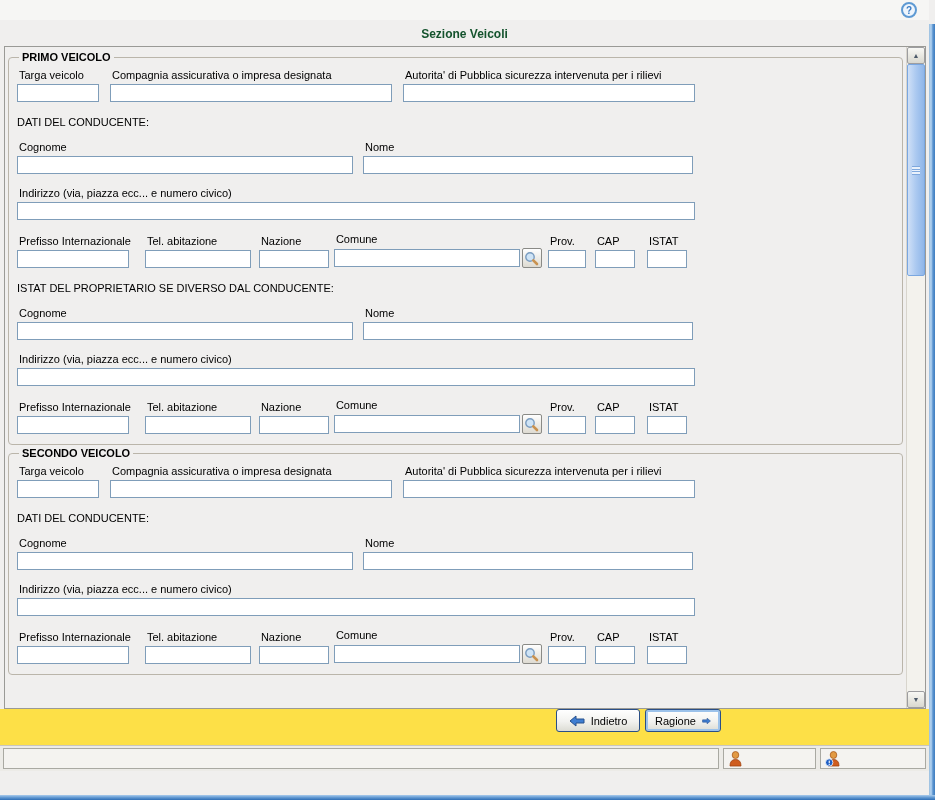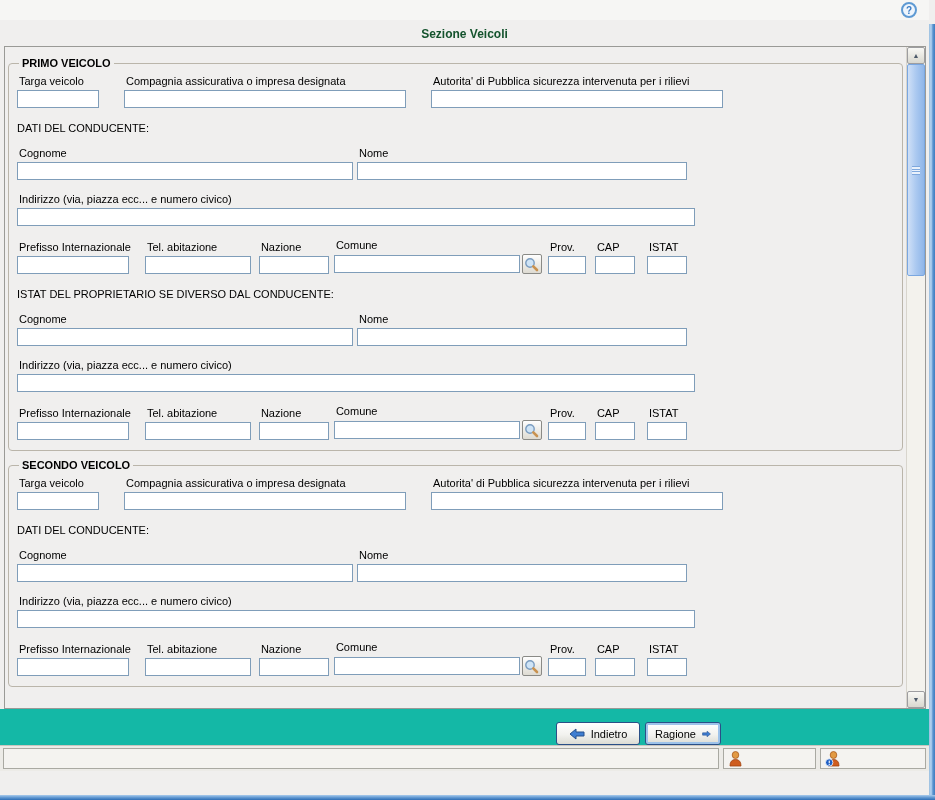--- a/index.html
+++ b/index.html
@@ -30,25 +30,25 @@
   
   .toolbar { height: 20px; background: #f6f6f4; display: flex; justify-content: flex-end; align-items: center; padding-right: 12px; }
   .help-btn { width: 16px; height: 16px; border-radius: 50%; border: 2px solid #5e9ad3; background: #eef5fc; color: #3a7cc4; font-weight: bold; font-size: 10px; display: flex; align-items: center; justify-content: center; }
   .heading-row { height: 26px; text-align: center; padding-top: 7px; }
   .page-title { font-weight: bold; font-size: 12px; color: #14532d; }
 
   
   .scroll-panel { margin: 0 3px 0 4px; height: 663px; border: 1px solid #9a9a96; background: #f0efee; display: flex; overflow: hidden; }
   .form-area { flex: 1; overflow: hidden; padding: 2px 3px; }
 
-  fieldset { border: 1px solid #bab5aa; border-radius: 4px; padding: 2px 8px 10px 8px; margin-top: 8px; }
+  fieldset { border: 1px solid #bab5aa; border-radius: 4px; padding: 2px 8px 10px 8px; margin-top: 2px; }
   legend { font-weight: bold; font-size: 11px; padding: 0 3px; margin-left: 2px; }
 
   .row { display: flex; align-items: flex-end; margin-top: 13px; }
-  .gap11 { gap: 25px; } .gap12 { gap: 4px; }
+  .gap11 { gap: 11px; } .gap12 { gap: 10px; }
   .field { display: flex; flex-direction: column; }
   .field .flabel { margin-bottom: 3px; white-space: nowrap; font-size: 11px; padding-left: 2px; }
   .tb { height: 18px; border: 1px solid #7f9db9; background: #fff; font-size: 11px; padding: 0 3px; font-family: "Liberation Sans", sans-serif; }
   .sec-header { margin-top: 14px; font-size: 11px; }
 
   .w-targa{width:82px}.w-comp{width:282px}.w-aut{width:292px}
   .w-cognome{width:336px}.w-nome{width:330px}.w-full{width:678px}
   .w-pref{width:112px}.w-tel{width:106px}.w-naz{width:70px}.w-com{width:186px}
   .w-prov{width:38px}.w-cap{width:40px}.w-istat{width:40px}
   .ml14{margin-left:14px}.ml12{margin-left:12px}.ml9{margin-left:9px}.ml8{margin-left:8px}.ml6{margin-left:6px}.ml5{margin-left:5px}
@@ -57,21 +57,21 @@
   .lookup-btn { width: 20px; height: 20px; margin-left: 2px; border: 1px solid #8a8a86; border-radius: 2px; background: linear-gradient(180deg,#fefefe,#dedbd2); display: flex; align-items: center; justify-content: center; padding: 0; }
 
   
   .scrollbar { width: 19px; flex: 0 0 19px; background: #f3f2ed; border-left: 1px solid #d8d5cd; display: flex; flex-direction: column; }
   .sb-btn { height: 17px; border: 1px solid #9d9da0; border-radius: 2px; background: linear-gradient(180deg,#f8f8f5,#d9d8cf); display: flex; align-items: center; justify-content: center; font-size: 7px; color: #4d5a6a; line-height: 1; }
   .sb-track { flex: 1; position: relative; }
   .sb-thumb { position: absolute; top: 0; left: 0; right: 0; height: 212px; border: 1px solid #7aa7e0; border-radius: 2px; background: linear-gradient(90deg,#cfe0f7,#abc9f0 50%,#8fb6e9); display: flex; align-items: center; justify-content: center; }
   .sb-grip { width: 8px; height: 9px; background: repeating-linear-gradient(180deg,#7fa8dd 0px,#7fa8dd 1px,#e9f1fb 1px,#e9f1fb 2.5px); }
 
   
-  .btnbar { height: 36px; background: #14b8a6; display: flex; align-items: flex-end; }
+  .btnbar { height: 36px; background: #fde047; display: flex; align-items: flex-start; }
   .nav-btn { height: 23px; border: 1px solid #2a4f87; border-radius: 3px; background: linear-gradient(180deg,#ffffff,#f2f2ef 55%,#dcdcd4); font-size: 11px; font-family: "Liberation Sans", sans-serif; display: inline-flex; align-items: center; gap: 6px; padding: 0 9px; }
   .btn-back { margin-left: 556px; width: 84px; justify-content: center; }
   .btn-next { margin-left: 5px; width: 76px; justify-content: center; box-shadow: inset 0 0 0 2px #9cc2ea; }
 
   
   .statusbar { height: 26px; border-top: 1px solid #c9c6bf; background: #ecebe7; display: flex; gap: 4px; padding: 2px 3px; }
   .status-panel { border: 1px solid #a9a9a2; background: #f4f3f0; display: flex; align-items: center; padding-left: 4px; }
   .sp1 { flex: 1; } .sp2 { width: 93px; } .sp3 { width: 106px; }
 </style>
 </head>

